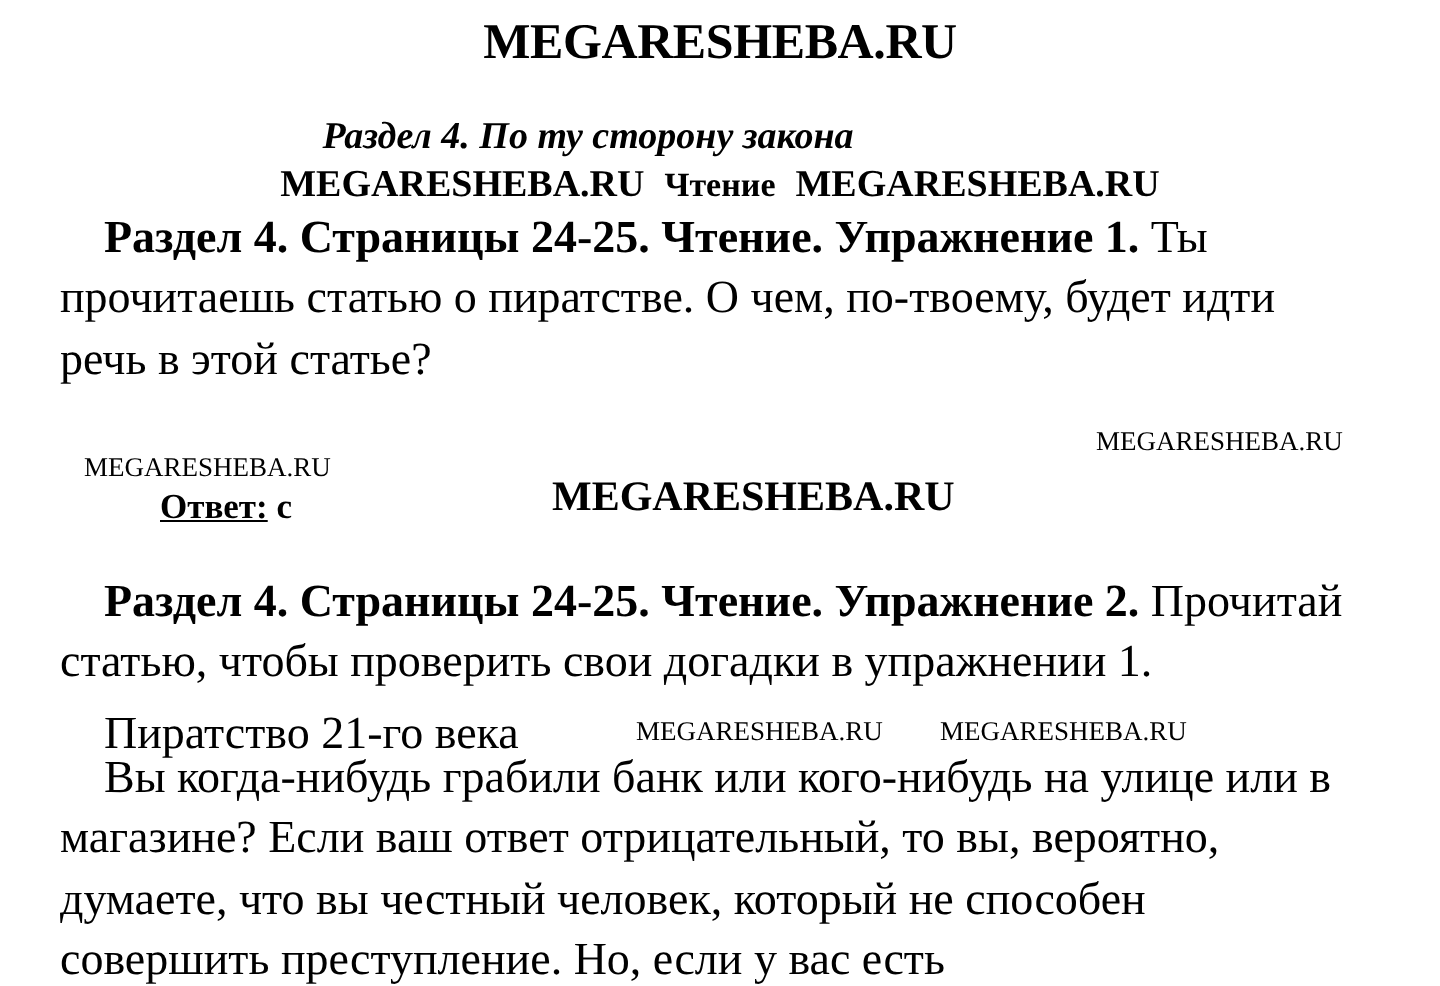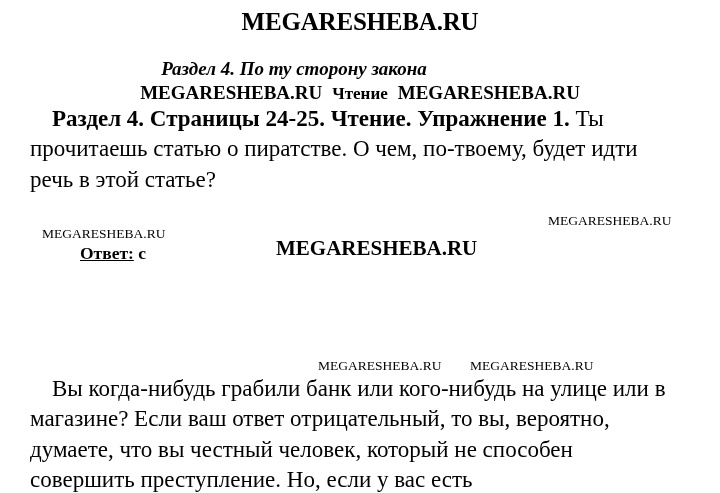--- a/index.html
+++ b/index.html
@@ -146,21 +146,25 @@
 
   <div class="body-text block1 indent">
     <b class="lead">Раздел 4. Страницы 24-25. Чтение. Упражнение 1.</b><span> Ты прочитаешь статью о пиратстве. О чем, по-твоему, будет идти речь в этой статье?</span>
   </div>
 
 
   <div class="answer">
     <u>Ответ:</u><span> c</span>
   </div>
 
+  <div class="body-text block2 indent">
+    <b class="lead">Раздел 4. Страницы 24-25. Чтение. Упражнение 2.</b><span> Прочитай статью, чтобы проверить свои догадки в упражнении 1.</span>
+  </div>
 
+  <div class="body-text block3 indent">Пиратство 21-го века</div>
 
   <div class="body-text block4 indent">Вы когда-нибудь грабили банк или кого-нибудь на улице или в магазине? Если ваш ответ отрицательный, то вы, вероятно, думаете, что вы честный человек, который не способен совершить преступление. Но, если у вас есть</div>
 
   <div class="wm-float wm-s wm-1">MEGARESHEBA.RU</div>
   <div class="wm-float wm-s wm-2">MEGARESHEBA.RU</div>
   <div class="wm-float wm-m wm-3">MEGARESHEBA.RU</div>
   <div class="wm-float wm-s wm-4">MEGARESHEBA.RU</div>
   <div class="wm-float wm-s wm-5">MEGARESHEBA.RU</div>
 
 

